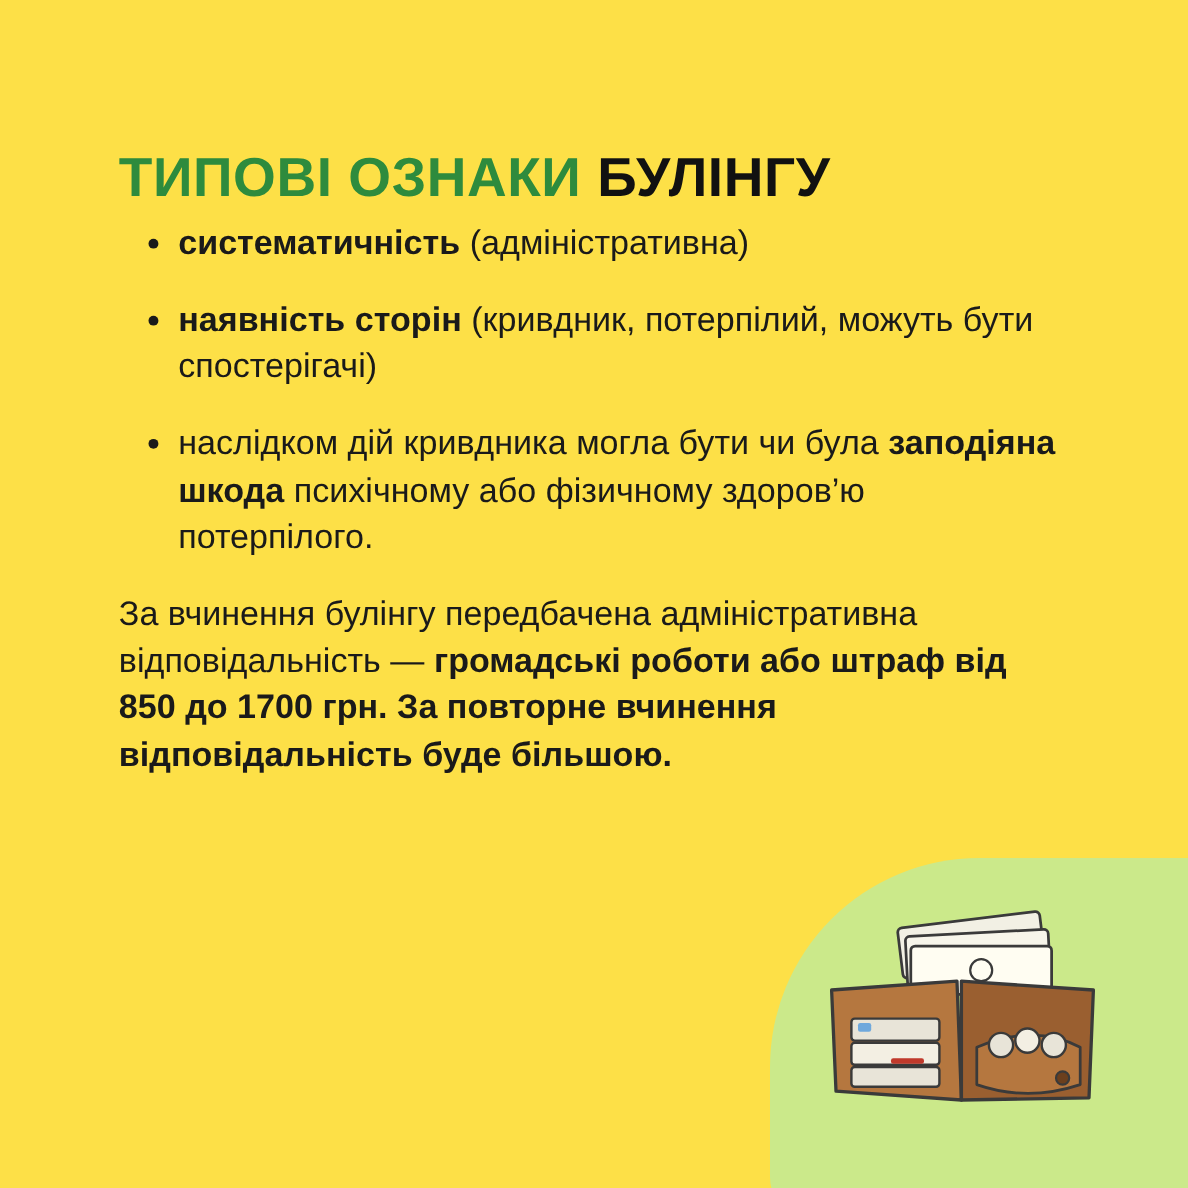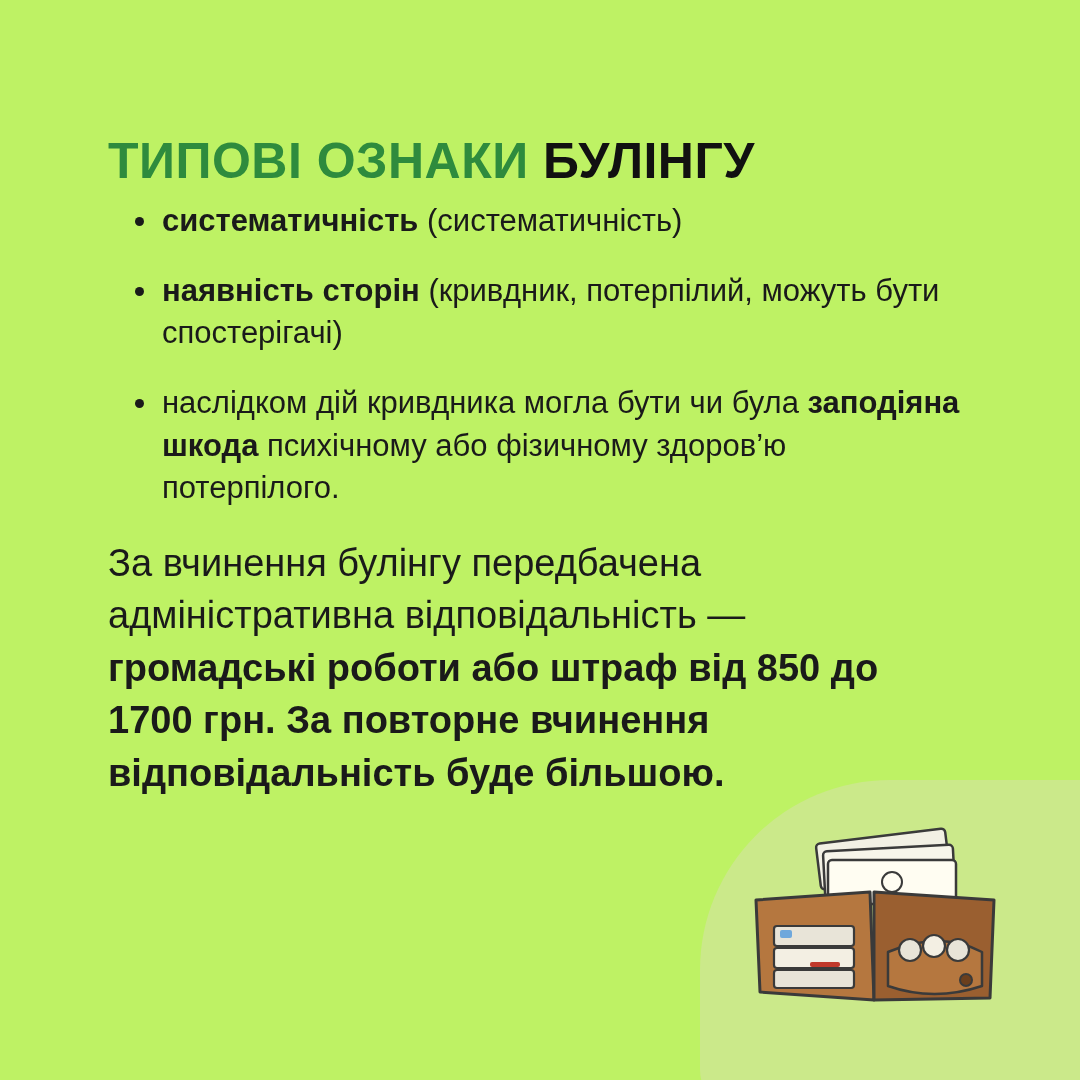--- a/index.html
+++ b/index.html
@@ -14,21 +14,21 @@
     color: #1a1a1a;
     overflow: hidden;
     position: relative;
   }
 
   .card {
     position: absolute;
     inset: 0;
     width: 1080px;
     height: 1080px;
-    background: #bef264;
+    background: #fde047;
     overflow: hidden;
   }
 
   
   .blob {
     position: absolute;
     right: -40px;
     bottom: -30px;
     width: 420px;
     height: 330px;
@@ -95,21 +95,21 @@
     width: 9px;
     height: 9px;
     background: #1a1a1a;
     border-radius: 50%;
   }
   b, .b {
     font-weight: bold;
   }
 
   .closing {
-    font-size: 38px;
+    font-size: 31px;
     line-height: 1.38;
     color: #1a1a1a;
     margin: 18px 0 0 0;
     max-width: 840px;
   }
 
   
   .logo {
     position: absolute;
     left: 108px;
@@ -173,21 +173,21 @@
 
   <h1 class="title">
     <span class="green">ТИПОВІ ОЗНАКИ</span><span class="dark"> БУЛІНГУ</span>
   </h1>
 
   <div class="content">
 
 
     <ul class="signs">
       <li>
-        <b>систематичність</b><span> (систематичність)</span>
+        <b>систематичність</b><span> (адміністративна)</span>
       </li>
       <li>
         <b>наявність сторін</b><span> (кривдник, потерпілий, можуть бути спостерігачі)</span>
       </li>
       <li>
         <span>наслідком дій кривдника могла бути чи була </span><b>заподіяна шкода</b><span> психічному або фізичному здоров’ю потерпілого.</span>
       </li>
     </ul>
 
     <p class="closing">

